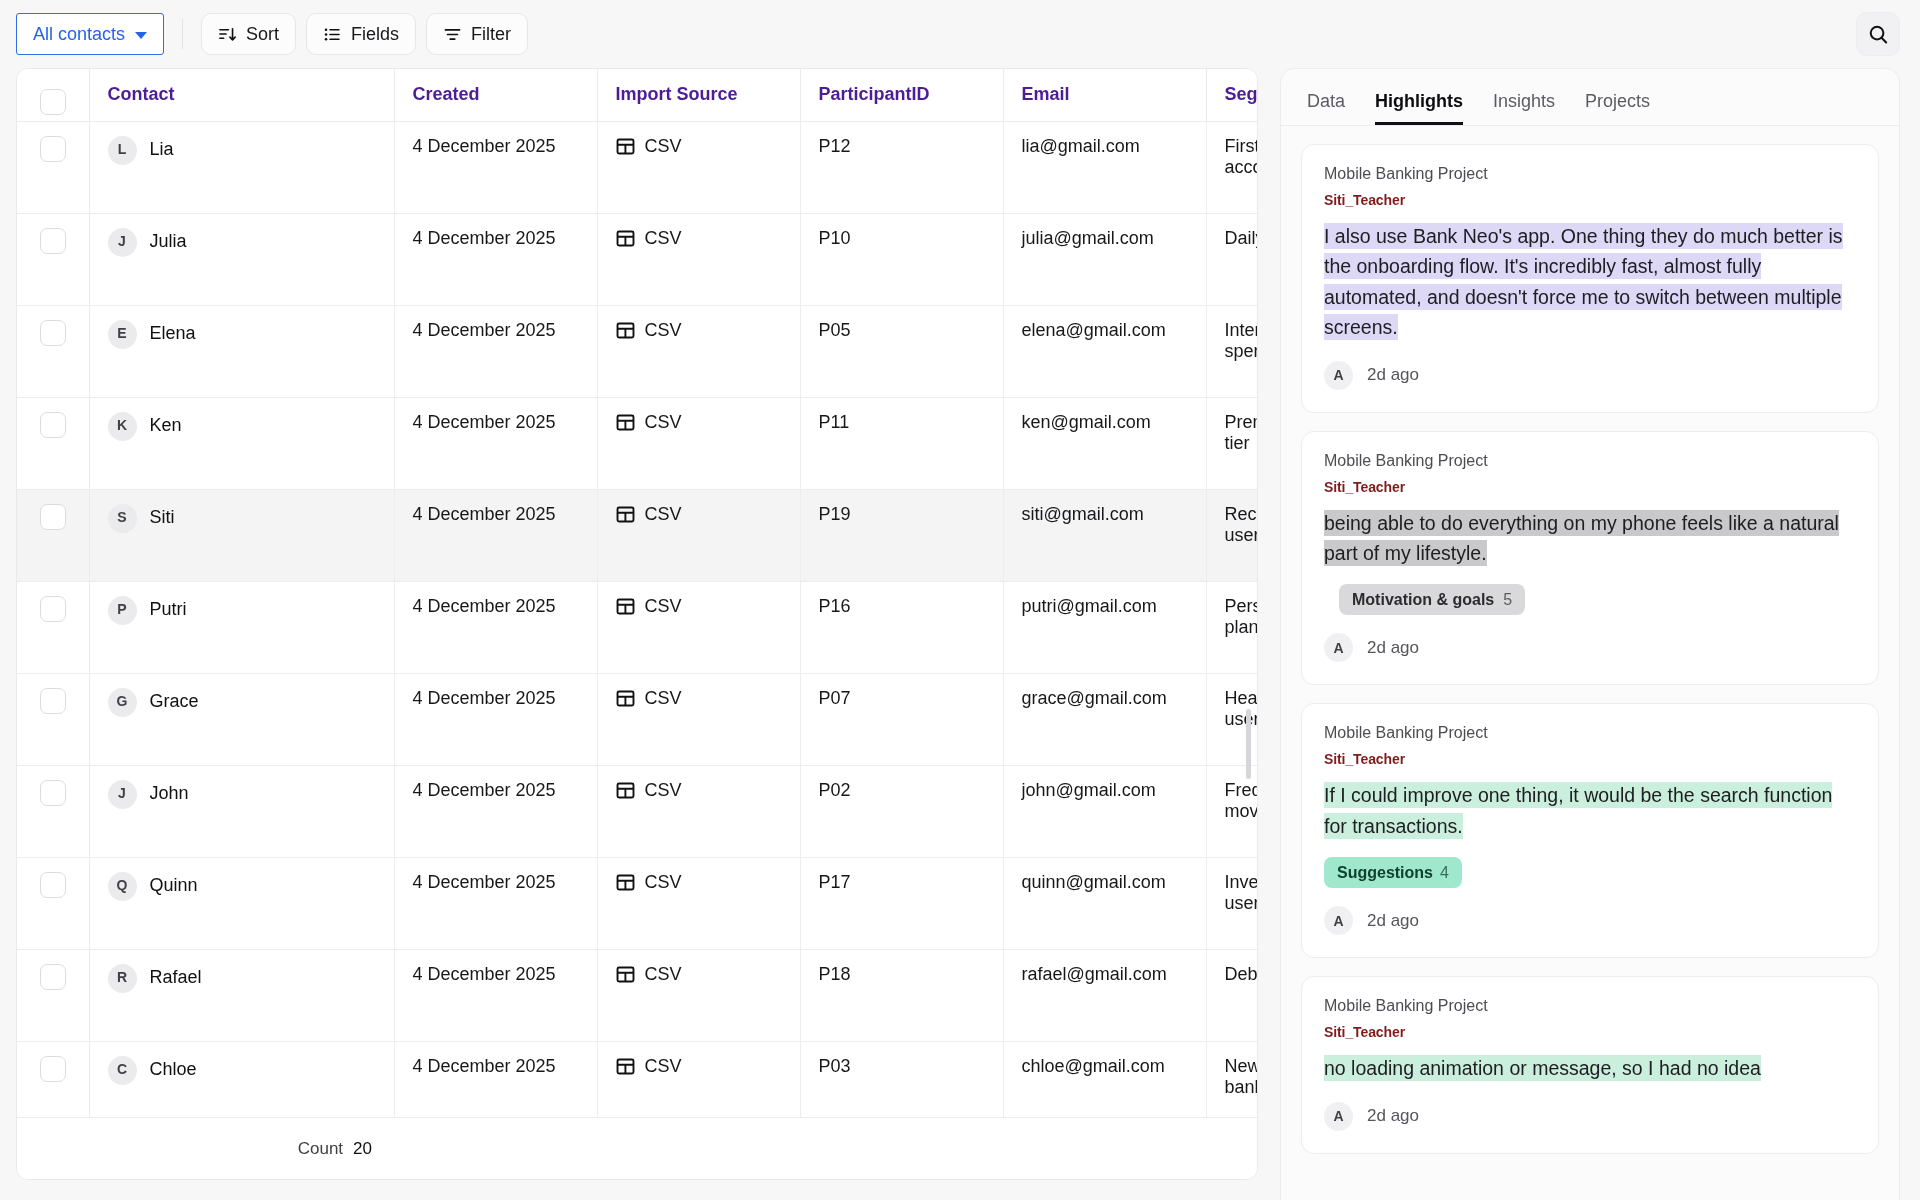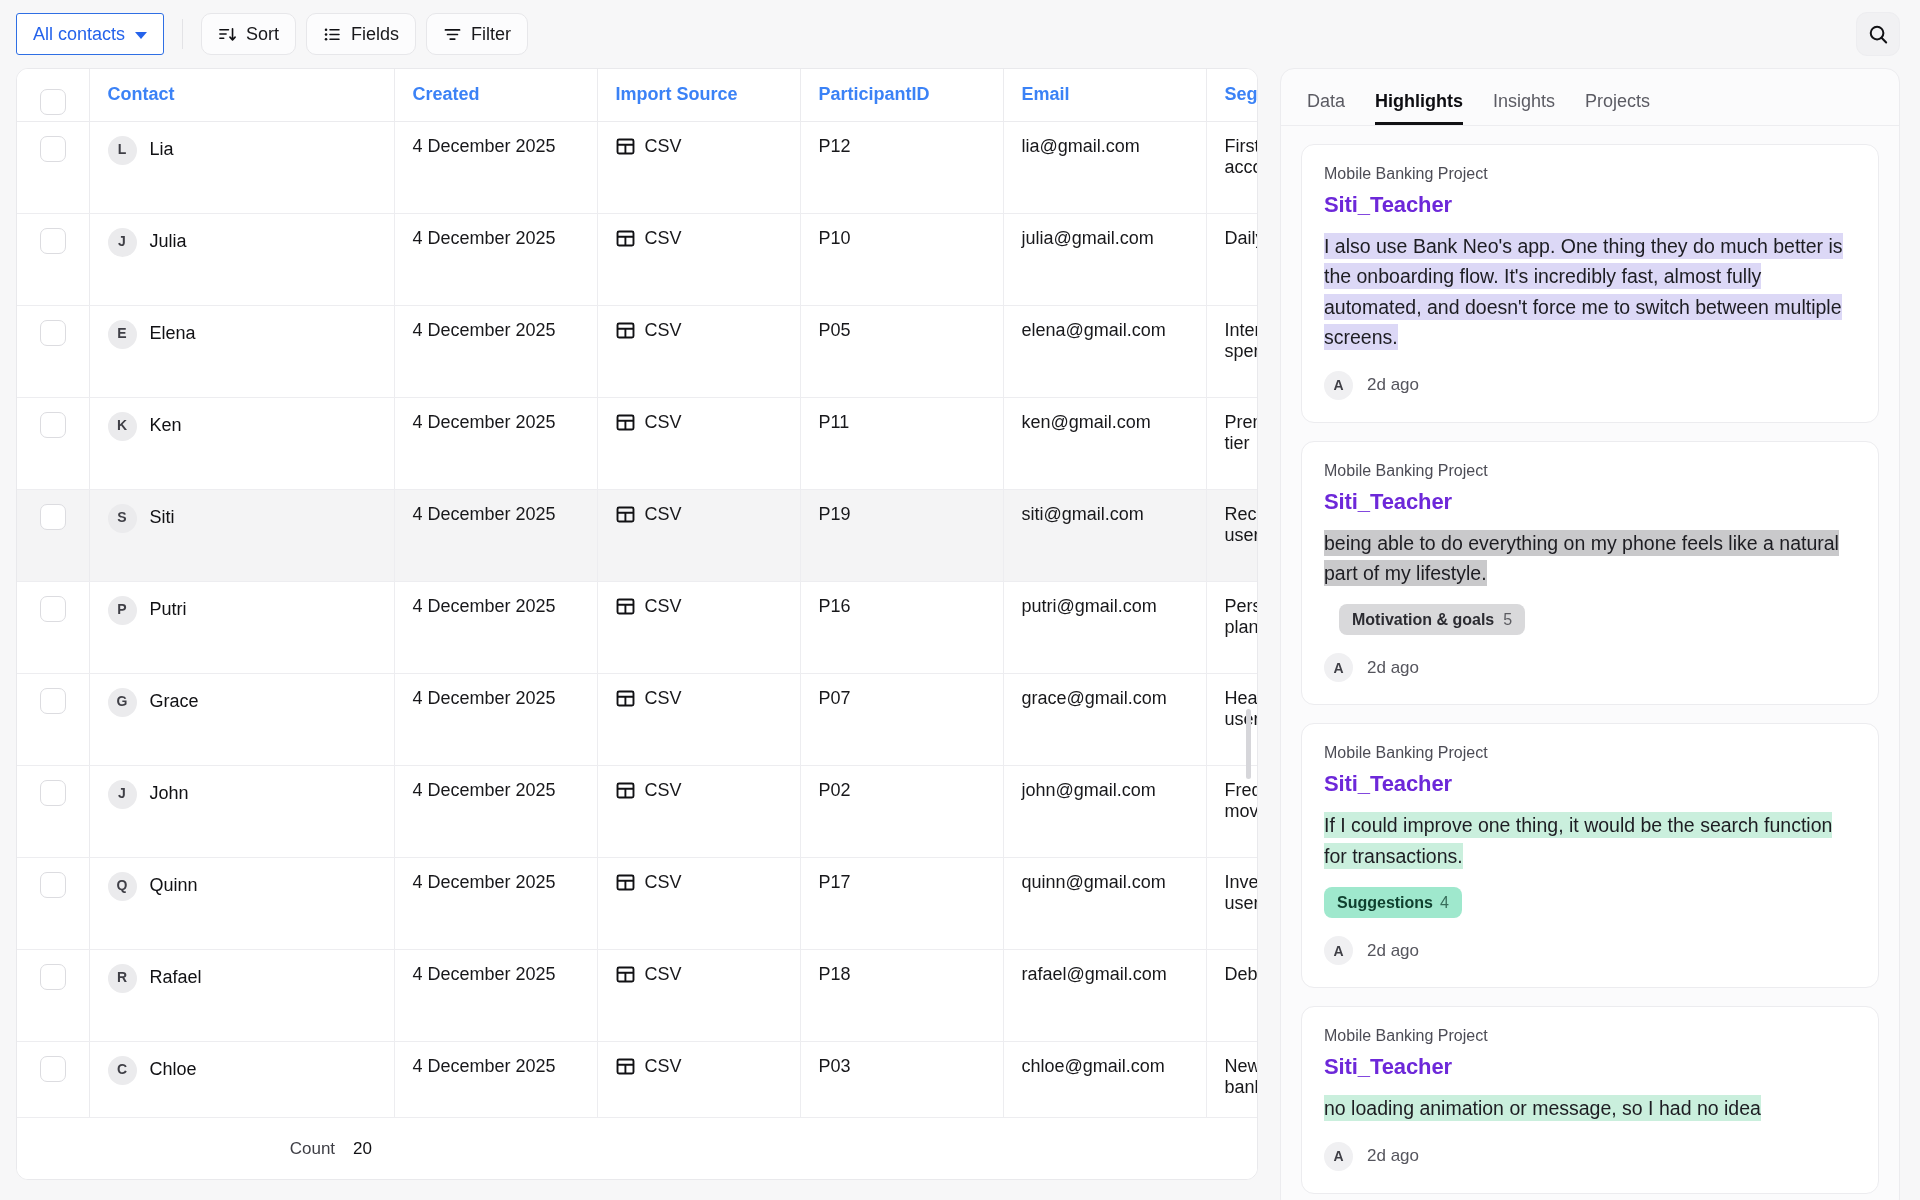--- a/index.html
+++ b/index.html
@@ -55,21 +55,21 @@
     width: 1242px; height: 1112px;
     background: #ffffff;
     border: 1px solid #e9e9ec;
     border-radius: 12px;
     overflow: hidden;
     display: flex; flex-direction: column;
   }
   .tbl-scroll { flex: 1 1 auto; overflow: hidden; position: relative; }
   table { border-collapse: collapse; table-layout: fixed; width: 1320px; }
   thead th {
-    height: 52px; text-align: left; font-size: 18px; font-weight: 600; color: #3b82f6;
+    height: 52px; text-align: left; font-size: 18px; font-weight: 600; color: #4c1d95;
     padding: 0 18px; border-bottom: 1px solid #ebebee; border-right: 1px solid #ebebee;
     background: #fff; white-space: nowrap; vertical-align: middle;
   }
   thead th.cb, tbody td.cb { width: 72px; padding: 0; text-align: center; border-right: 1px solid #ebebee; }
   col.c-contact { width: 305px; } col.c-created { width: 203px; }
   col.c-import { width: 203px; } col.c-pid { width: 203px; }
   col.c-email { width: 203px; } col.c-seg { width: 131px; }
   tbody td {
     height: 92px; font-size: 18px; color: #18181b; padding: 14px 18px;
     border-bottom: 1px solid #ededf0; border-right: 1px solid #ededf0;
@@ -92,42 +92,42 @@
   
   .v-scroll {
     position: absolute; right: 6px; top: 640px; width: 5px; height: 70px;
     background: #d6d6da; border-radius: 3px;
   }
 
   .tbl-footer {
     flex: 0 0 62px; height: 62px; display: flex; align-items: center; justify-content: flex-start;
     border-top: 1px solid #ededf0; background: #fff; padding-left: 0;
   }
-  .count-wrap { width: 377px; display:flex; justify-content:flex-end; gap: 18px; padding-right: 22px; align-items:flex-end;}
+  .count-wrap { width: 377px; display:flex; justify-content:flex-end; gap: 10px; padding-right: 22px; align-items:flex-end;}
   .count-lbl { font-size: 17px; color: #3f3f46; }
   .count-val { font-size: 17px; color: #111114; font-weight: 500; }
 
   
   .right-panel {
     margin-left: 22px;
     width: 620px; height: 1145px;
     background: #fbfbfc;
     border: 1px solid #ececef; border-radius: 14px;
     display: flex; flex-direction: column; overflow: hidden;
   }
   .tabs { display: flex; gap: 30px; padding: 22px 26px 0 26px; border-bottom: 1px solid #ededf0; }
   .tab { font-size: 18px; color: #5b5b63; padding-bottom: 13px; cursor: pointer; white-space: nowrap; }
   .tab.active { color: #0d0d11; font-weight: 700; box-shadow: inset 0 -3px 0 0 #111114; }
   .cards { flex: 1 1 auto; overflow: hidden; padding: 18px 20px 0 20px; display: flex; flex-direction: column; gap: 18px; }
   .card {
     background: #ffffff; border: 1px solid #ececef; border-radius: 13px;
     padding: 20px 22px 22px 22px; flex: 0 0 auto;
   }
   .card-proj { font-size: 16px; color: #4c4c55; margin-bottom: 9px; }
-  .card-title { font-size: 22px; font-weight: 700; color: #6d28d9; margin-bottom: 13px; letter-spacing: -.1px; }
+  .card-title { font-size: 14px; font-weight: 700; color: #7f1d1d; margin-bottom: 13px; letter-spacing: -.1px; }
   .quote { font-size: 19.5px; line-height: 1.56; color: #1d1d22; }
   .quote mark { background: transparent; color: inherit; padding: 2px 0; box-decoration-break: clone; -webkit-box-decoration-break: clone; }
   .hl-purple mark { background: #dcd8f6; }
   .hl-gray mark { background: #c9c9cb; }
   .hl-green mark { background: #caefdd; }
   .tag {
     display: inline-flex; align-items: center; gap: 9px;
     height: 31px; padding: 0 13px; border-radius: 8px;
     font-size: 16px; font-weight: 600; margin-top: 16px;
   }

